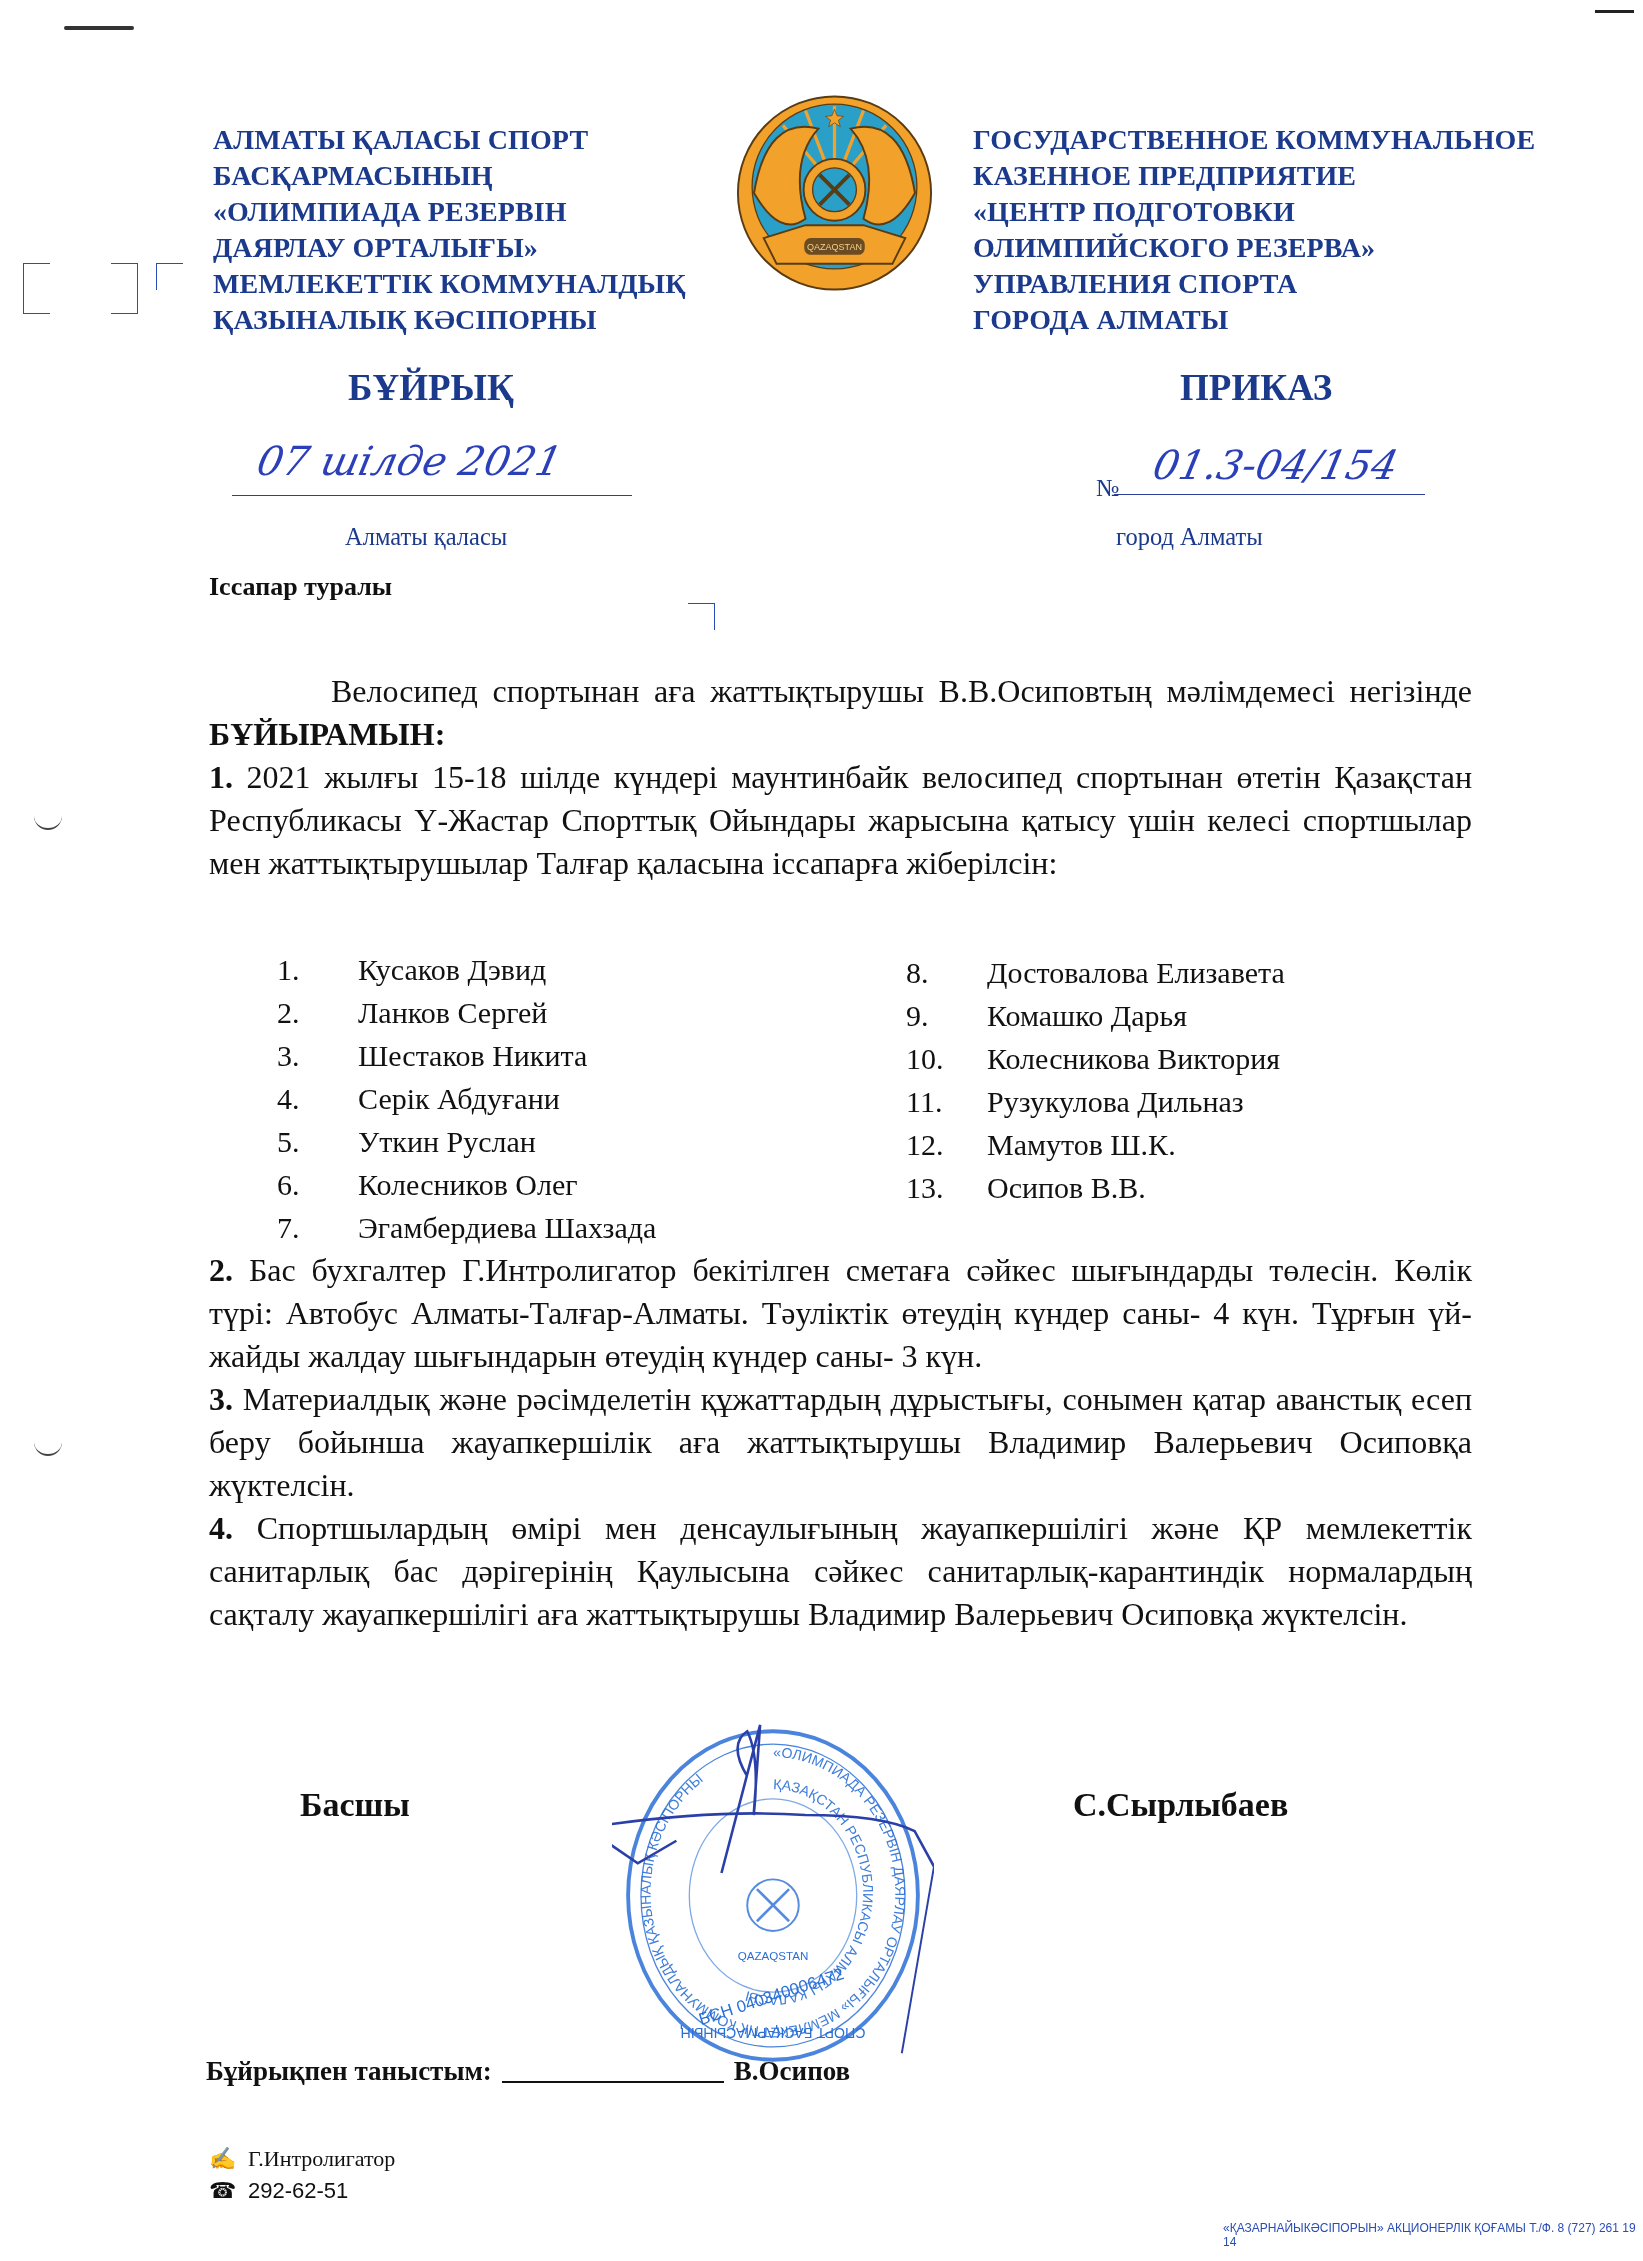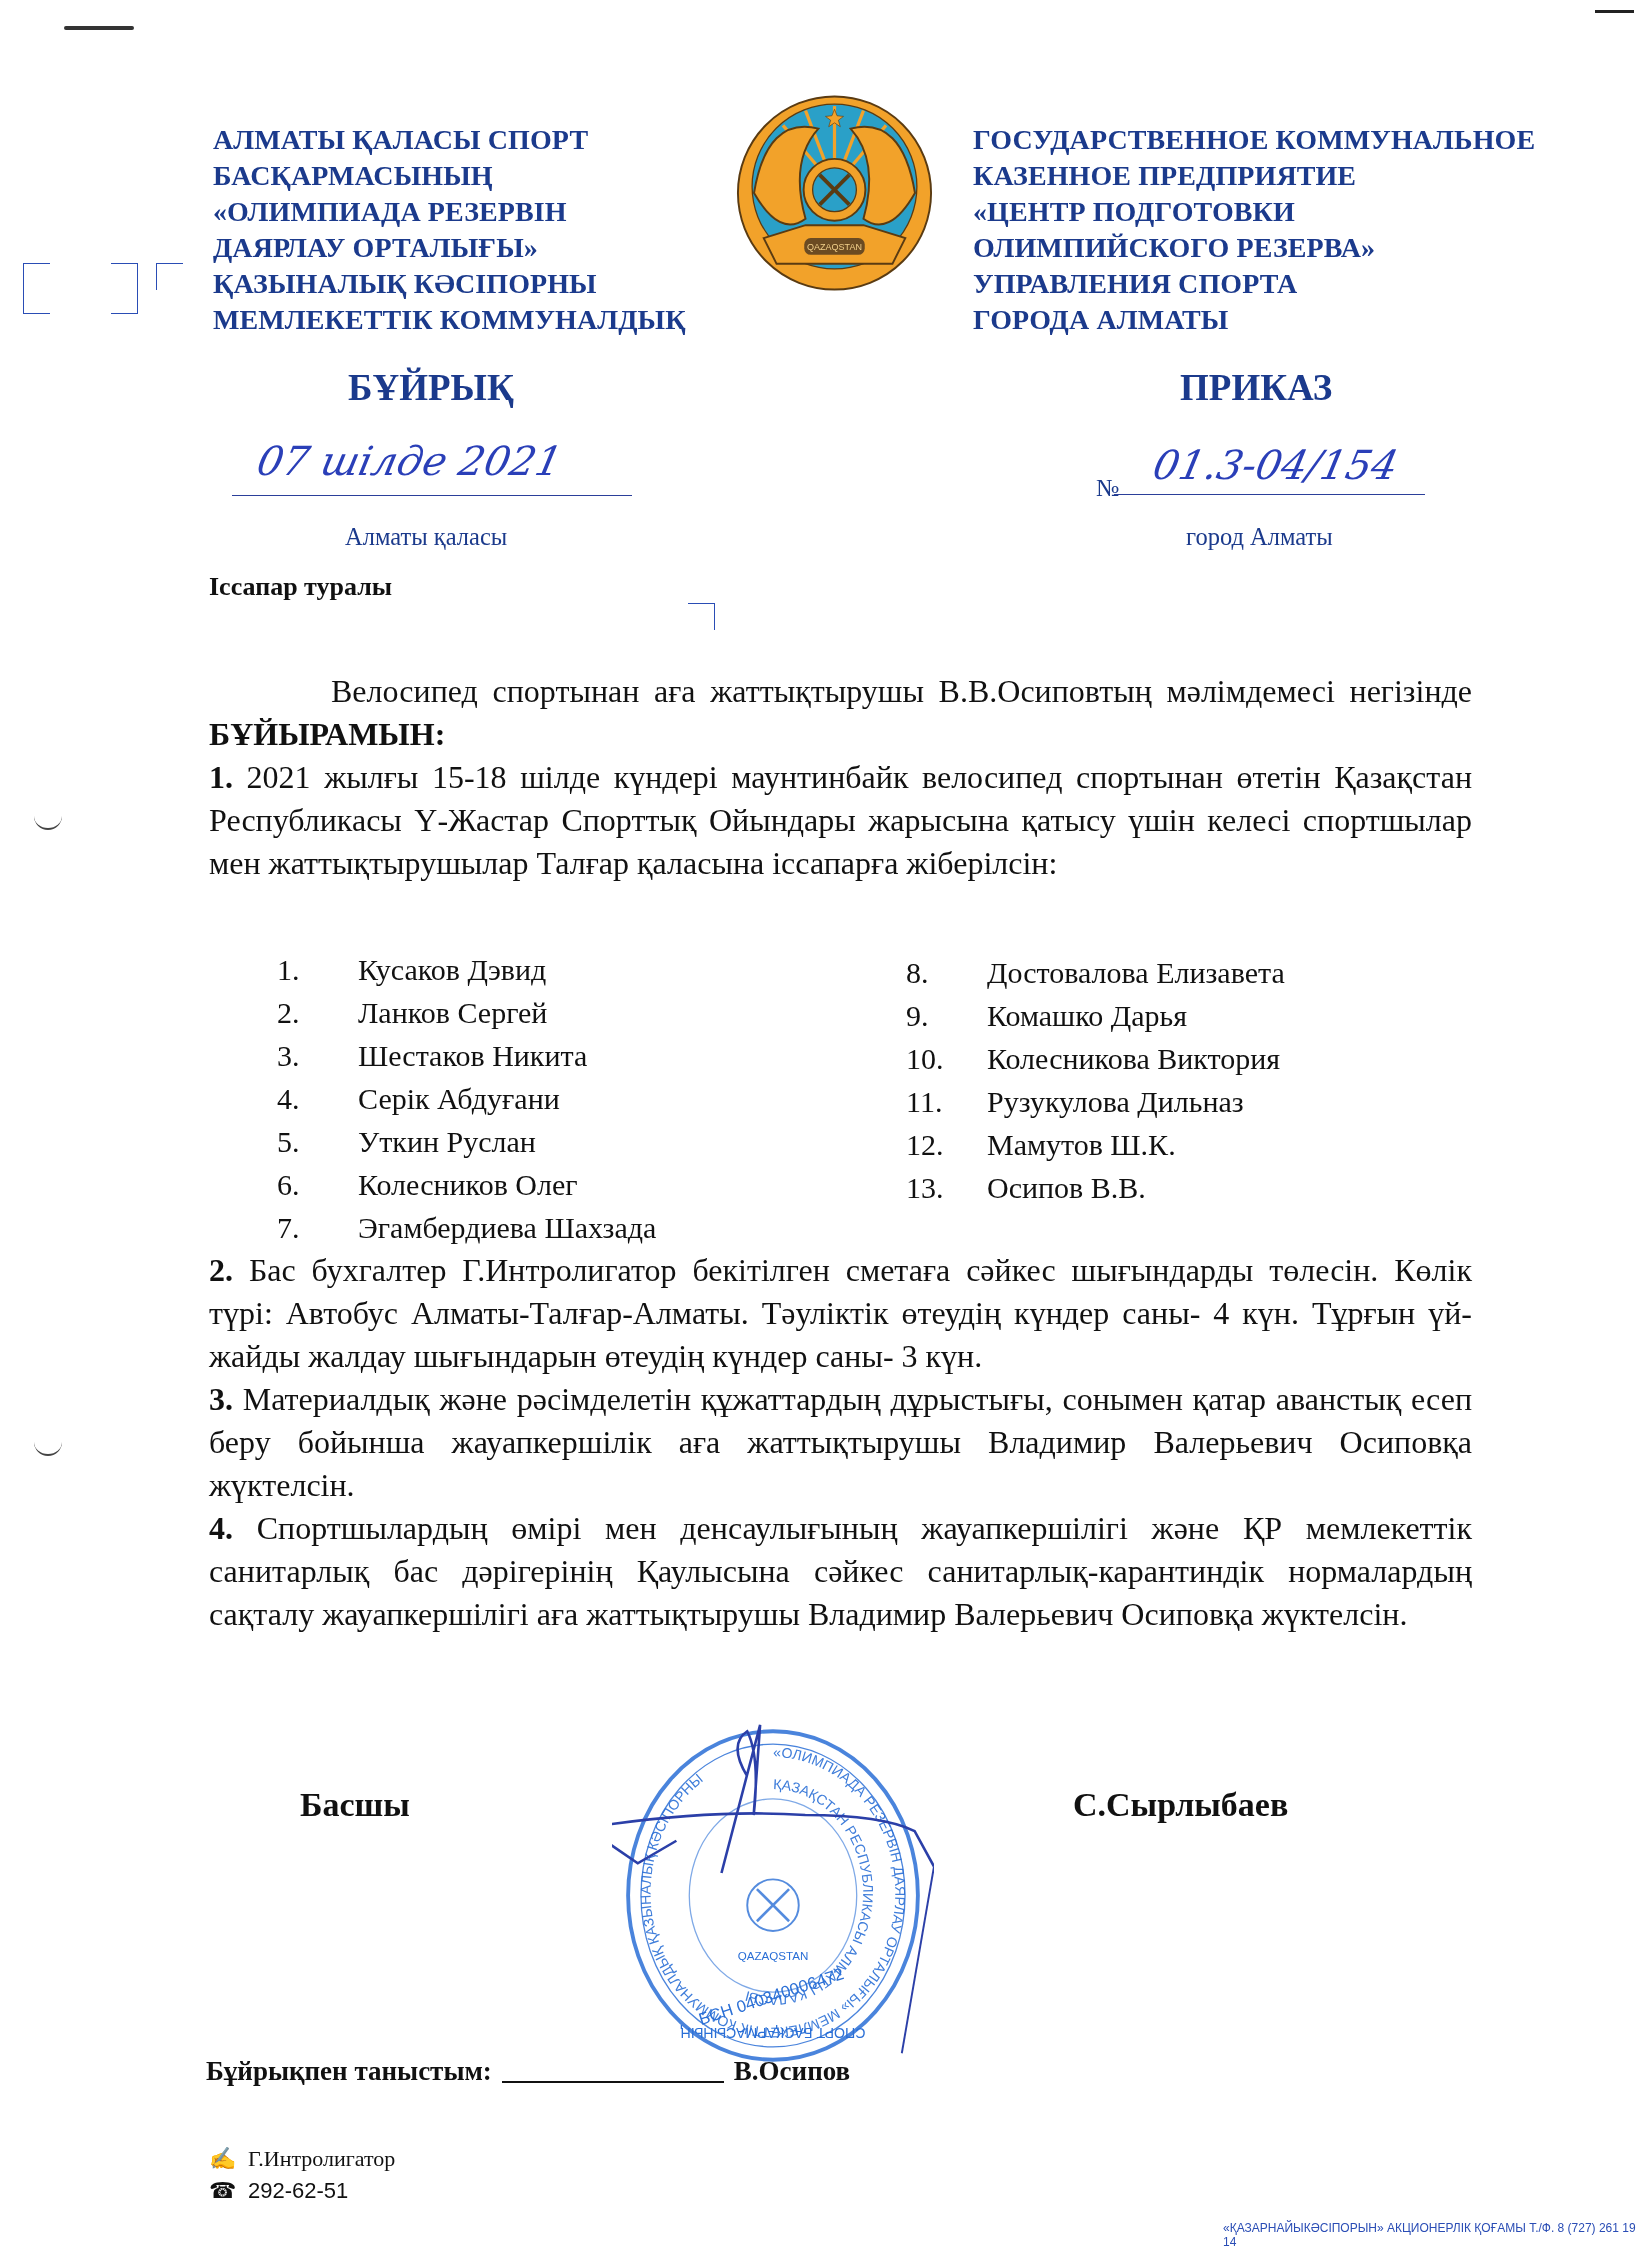--- a/index.html
+++ b/index.html
@@ -38,22 +38,22 @@
 <div class="abs mark" style="left:111px;top:287px;border-width:0 1.3px 1.3px 0;"></div>
 <div class="abs mark" style="left:688px;top:603px;border-width:1.3px 1.3px 0 0;"></div>
 <div class="abs" style="left:34px;top:815px;width:28px;height:13px;border-bottom:2.6px solid #444;border-radius:0 0 19.3px 19.3px;"></div>
 <div class="abs" style="left:34px;top:1441px;width:28px;height:13px;border-bottom:2.6px solid #444;border-radius:0 0 19.3px 19.3px;"></div>
 
 <div class="abs hdr blue" style="left:213px;top:122px;width:451px;">
   <div>Алматы қаласы спорт</div>
   <div>басқармасының</div>
   <div>«Олимпиада резервін</div>
   <div>даярлау орталығы»</div>
+  <div>мемлекеттік коммуналдық</div>
   <div>қазыналық кәсіпорны</div>
-  <div>мемлекеттік коммуналдық</div>
 </div>
 
 <div class="abs" style="left:728px;top:90px;width:213px;height:206px;">
   <svg width="213" height="206" viewBox="0 0 330 320">
     <circle cx="165" cy="160" r="150" fill="#f2a22a" stroke="#5a3b12" stroke-width="3"></circle>
     <circle cx="165" cy="150" r="128" fill="#2aa0c8" stroke="#5a3b12" stroke-width="2"></circle>
     <g stroke="#f2a22a" stroke-width="5">
       <line x1="165" y1="150" x2="165" y2="25"></line>
         <line x1="165" y1="150" x2="120" y2="32"></line>
         <line x1="165" y1="150" x2="210" y2="32"></line>
@@ -86,21 +86,21 @@
 
 <div class="abs title blue" style="left:348px;top:366px;">БҰЙРЫҚ</div>
 <div class="abs title blue" style="left:1180px;top:366px;">ПРИКАЗ</div>
 
 <div class="abs hand" style="left:258px;top:438px;">07 шілде 2021</div>
 <div class="abs uline" style="left:232px;top:495px;width:400px;"></div>
 <div class="abs city blue" style="left:1096px;top:474px;">№</div>
 <div class="abs hand" style="left:1154px;top:442px;">01.3-04/154</div>
 <div class="abs uline" style="left:1114px;top:494px;width:311px;"></div>
 <div class="abs city blue" style="left:345px;top:523px;">Алматы қаласы</div>
-<div class="abs city blue" style="left:1186px;top:523px;">город Алматы</div>
+<div class="abs city blue" style="left:1116px;top:523px;">город Алматы</div>
 
 <div class="abs" style="left:209px;top:572px;font-weight:bold;font-size:26px;">Іссапар туралы</div>
 
 <div class="abs body" style="left:209px;top:670px;width:1263px;">
   <p class="indent"><span>Велосипед спортынан аға жаттықтырушы В.В.Осиповтың мәлімдемесі негізінде </span><b>БҰЙЫРАМЫН:</b></p>
   <p><b>1.</b><span> 2021 жылғы 15-18 шілде күндері маунтинбайк велосипед спортынан өтетін Қазақстан Республикасы Ү-Жастар Спорттық Ойындары жарысына қатысу үшін келесі спортшылар мен жаттықтырушылар Талғар қаласына іссапарға жіберілсін:</span></p>
 </div>
 
 <div class="abs list" style="left:277px;top:948px;">
   <div class="row">

